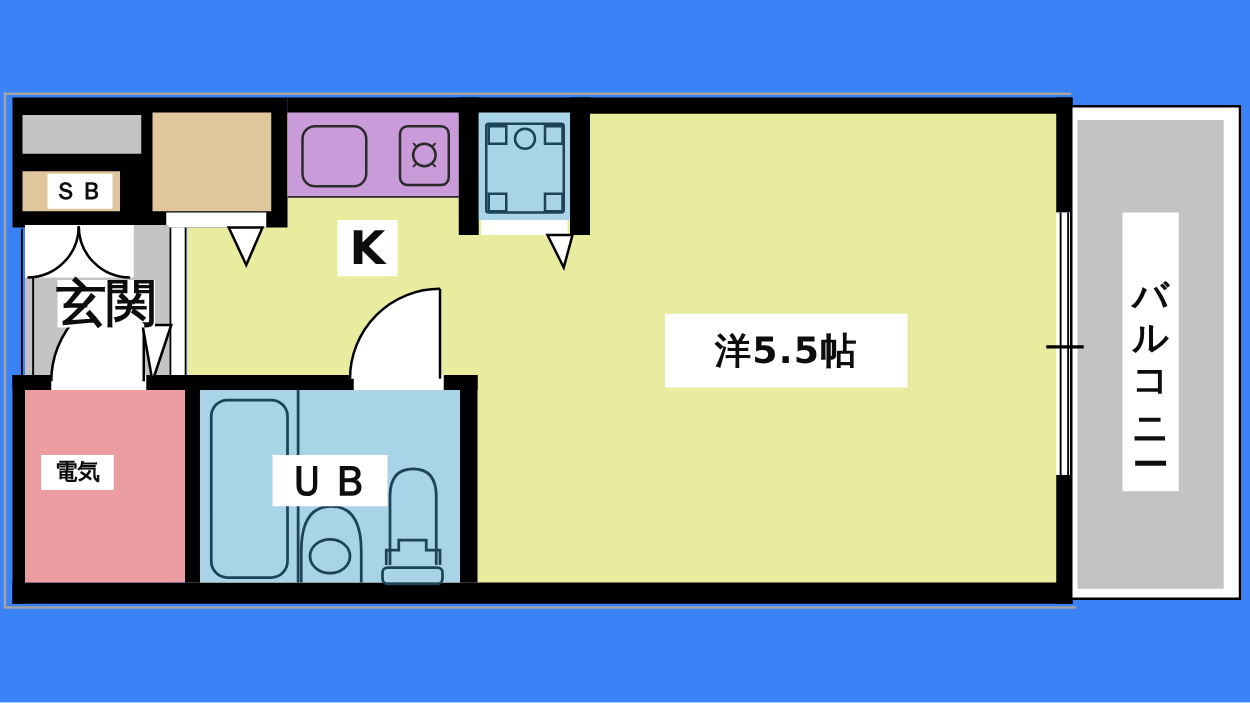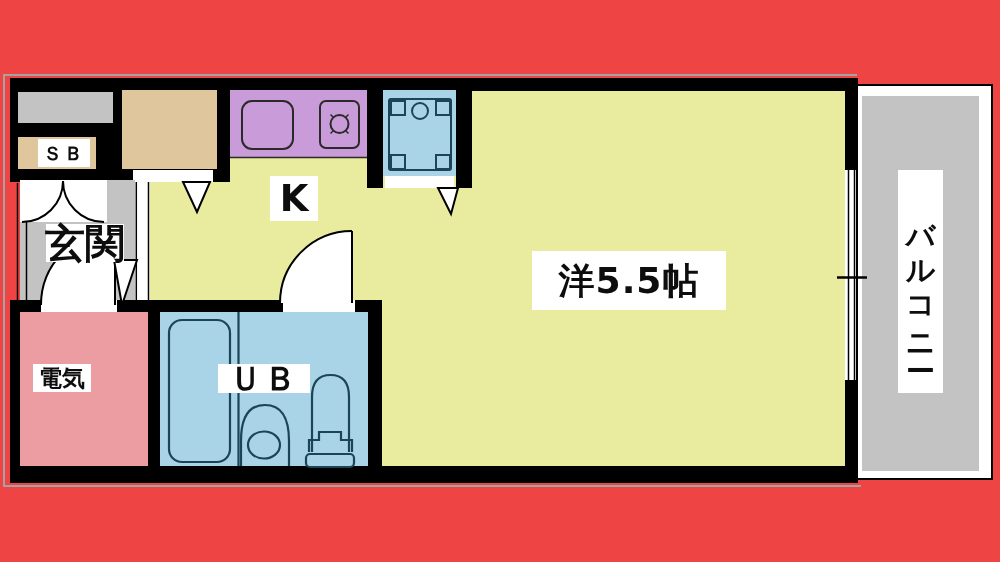--- a/index.html
+++ b/index.html
@@ -1,16 +1,16 @@
 <!DOCTYPE html>
 <html><head>
 <meta charset="utf-8">
 <style>
   html,body{margin:0;padding:0;background:#fff;}
-  #floorplan{position:relative;width:1000px;height:562px;background:#ef4444;overflow:hidden;
+  #floorplan{position:relative;width:1000px;height:562px;background:#3b82f6;overflow:hidden;
     font-family:"DejaVu Sans","Liberation Sans",sans-serif;}
   .r{position:absolute;}
   .wall{background:#000;}
   .white{background:#fff;}
   .lbl{position:absolute;background:#fff;color:#0d0d0d;display:flex;align-items:center;justify-content:center;
     font-weight:600;line-height:1;white-space:nowrap;}
   .shadow{position:absolute;background:#a3a3a3;}
   svg{position:absolute;left:0;top:0;}
 </style>
 </head>
@@ -131,17 +131,17 @@
     <g stroke="#000">
       <line x1="848.5" y1="170" x2="848.5" y2="380" stroke-width="1.5"></line>
       <line x1="854.5" y1="170" x2="854.5" y2="380" stroke-width="1.5"></line>
       <line x1="837" y1="277.5" x2="867" y2="277.5" stroke-width="2.5"></line>
     </g>
   </svg>
 
   <div class="lbl" style="left:38px;top:139px;width:52px;height:28px;font-size:19px;letter-spacing:2px;">ＳＢ</div>
   <div class="lbl" style="left:270px;top:176px;width:48px;height:45px;font-size:37px;">K</div>
   <div class="lbl" style="left:46px;top:224px;width:78px;height:38px;font-size:40px;">玄関</div>
-  <div class="lbl" style="left:532px;top:251px;width:194px;height:59px;font-size:36px;letter-spacing:1px;">洋5.5帖</div>
-  <div class="lbl" style="left:218px;top:364px;width:92px;height:29px;font-size:33px;letter-spacing:2px;">ＵＢ</div>
-  <div class="lbl" style="left:33px;top:364px;width:58px;height:28px;font-size:23px;">電気</div>
+  <div class="lbl" style="left:532px;top:251px;width:194px;height:59px;font-size:29px;letter-spacing:1px;">洋5.5帖</div>
+  <div class="lbl" style="left:218px;top:364px;width:92px;height:41px;font-size:33px;letter-spacing:2px;">ＵＢ</div>
+  <div class="lbl" style="left:33px;top:364px;width:58px;height:28px;font-size:18px;">電気</div>
   <div class="lbl" style="left:898px;top:170px;width:45px;height:223px;font-size:29px;writing-mode:vertical-rl;letter-spacing:5px;">バルコニー</div>
 </div>
 
 </body></html>

